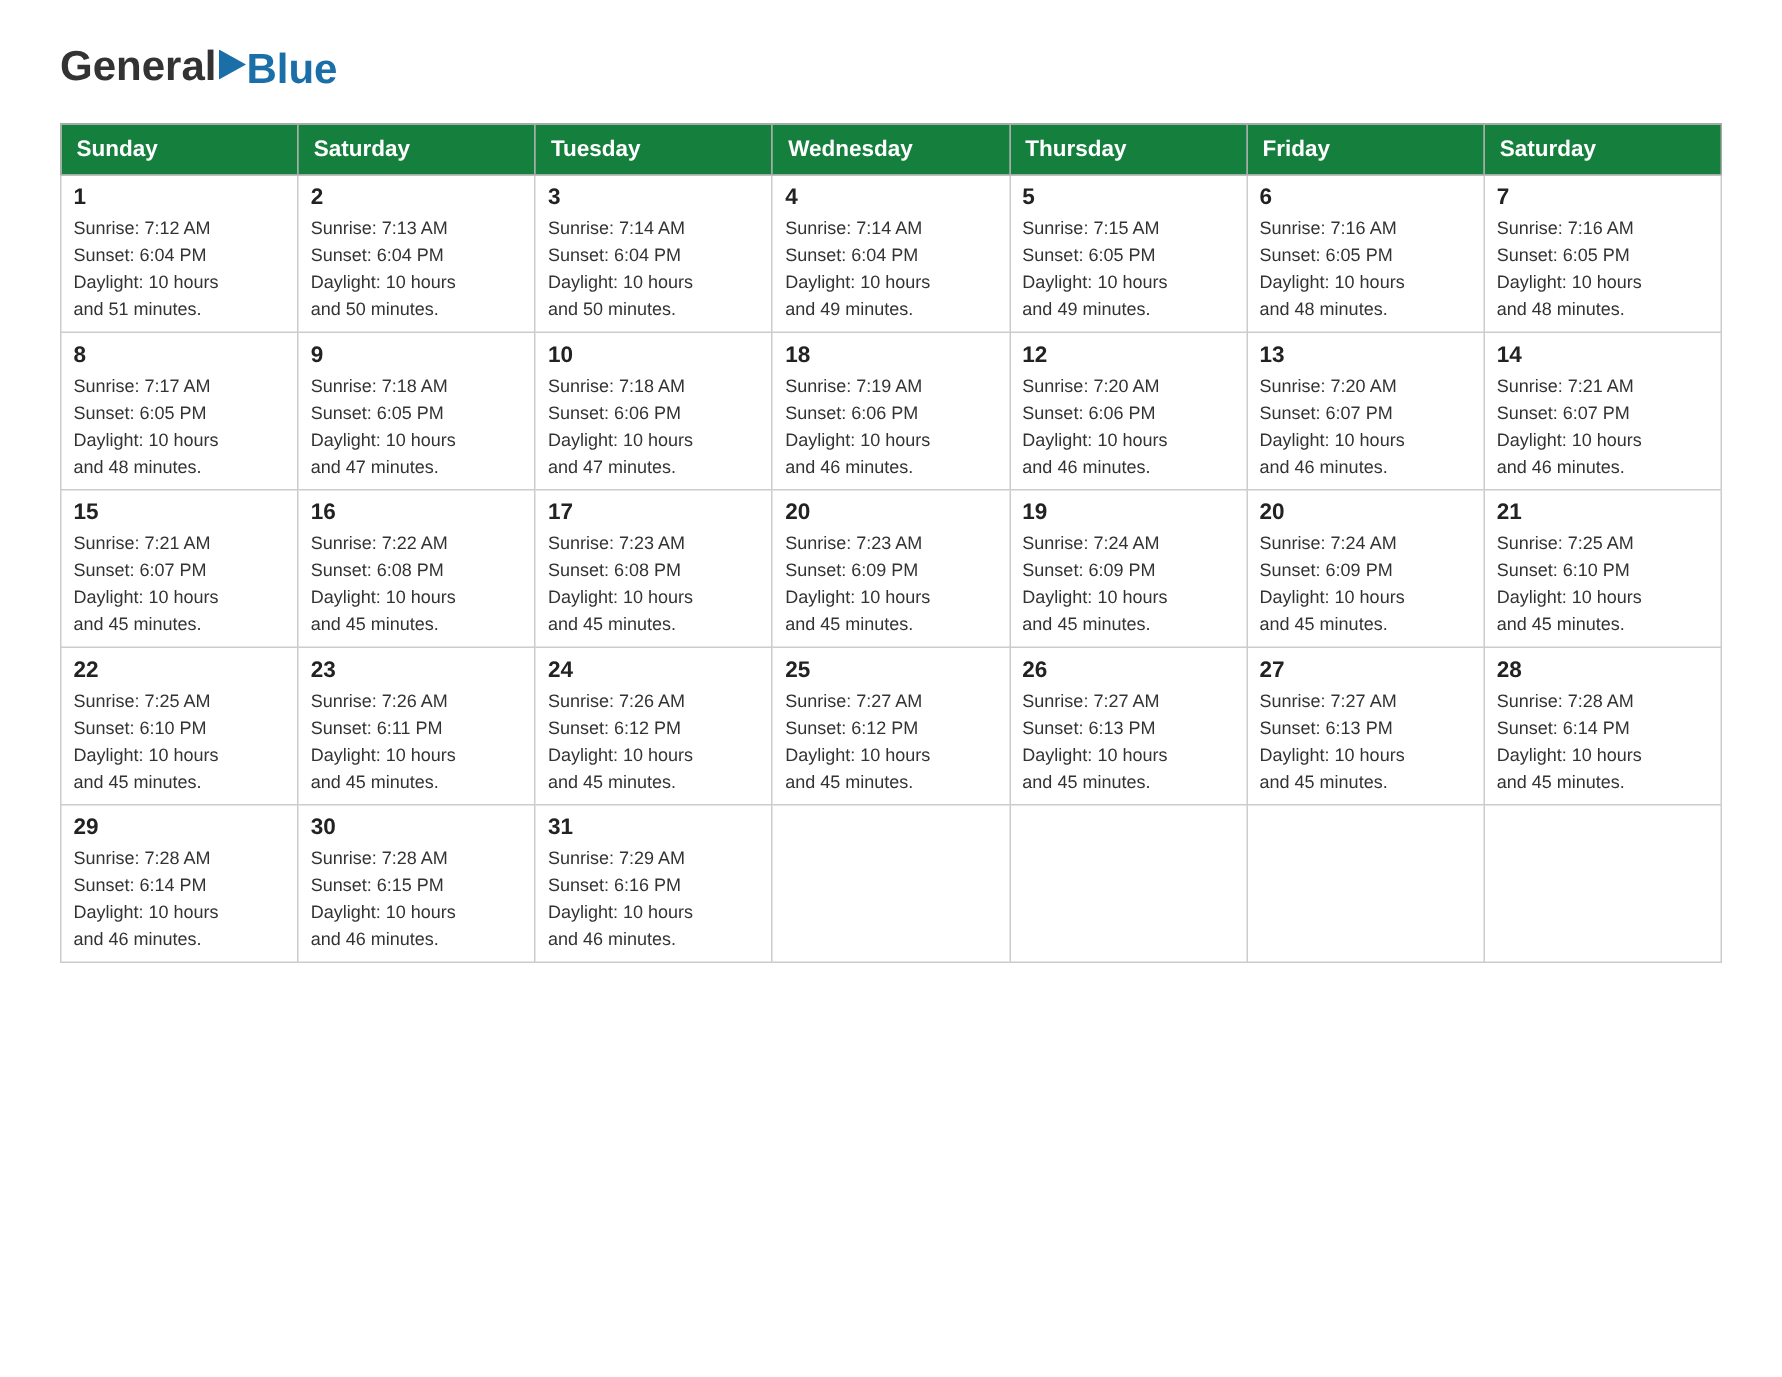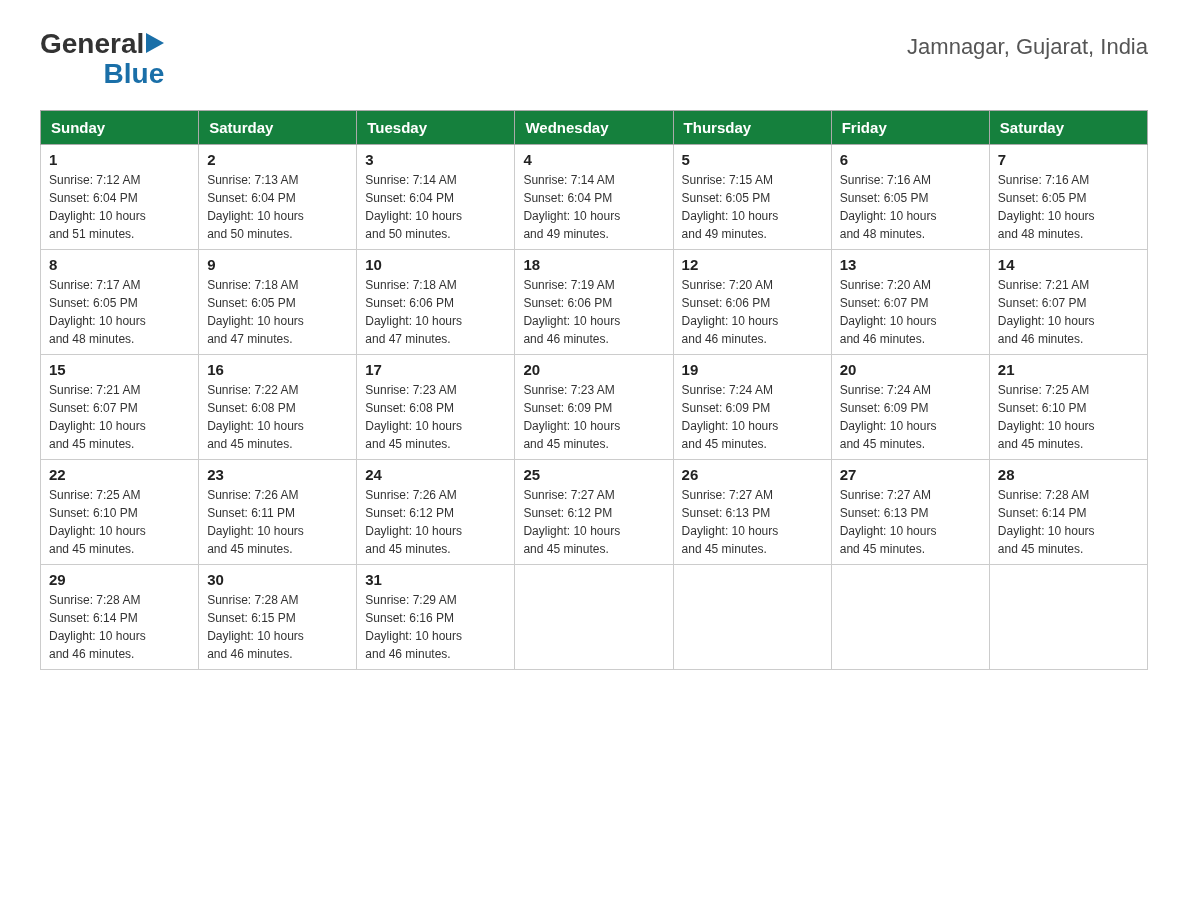--- a/index.html
+++ b/index.html
@@ -11,22 +11,22 @@
       min-height: 918px;
     }
     .header {
       display: flex;
       justify-content: space-between;
       align-items: flex-start;
       margin-bottom: 20px;
     }
     .logo {
       display: flex;
-      flex-direction: column;
-      align-items: flex-end;
+      flex-direction: row;
+      align-items: flex-start;
     }
     .title-block {
       text-align: right;
     }
     .title-block h1 {
       font-size: 52px;
       font-weight: bold;
       color: #222;
       line-height: 1.1;
     }
@@ -92,21 +92,20 @@
         <svg width="18" height="20" viewBox="0 0 18 20" style="vertical-align:middle;margin-bottom:2px;">
           <polygon points="0,0 18,10 0,20" fill="#1a6fa8"></polygon>
         </svg>
       </span>
     </div>
     <div>
       <span style="font-size:28px;font-weight:bold;color:#1a6fa8;margin-top:27px;">Blue</span>
     </div>
   </div>
   <div class="title-block">
-    <h2>Jamnagar, Gujarat, India</h2>
   </div>
 </div>
 
 <table class="calendar">
   <thead>
     <tr>
 
     <th>Sunday</th>
         <th>Saturday</th>
         <th>Tuesday</th>

